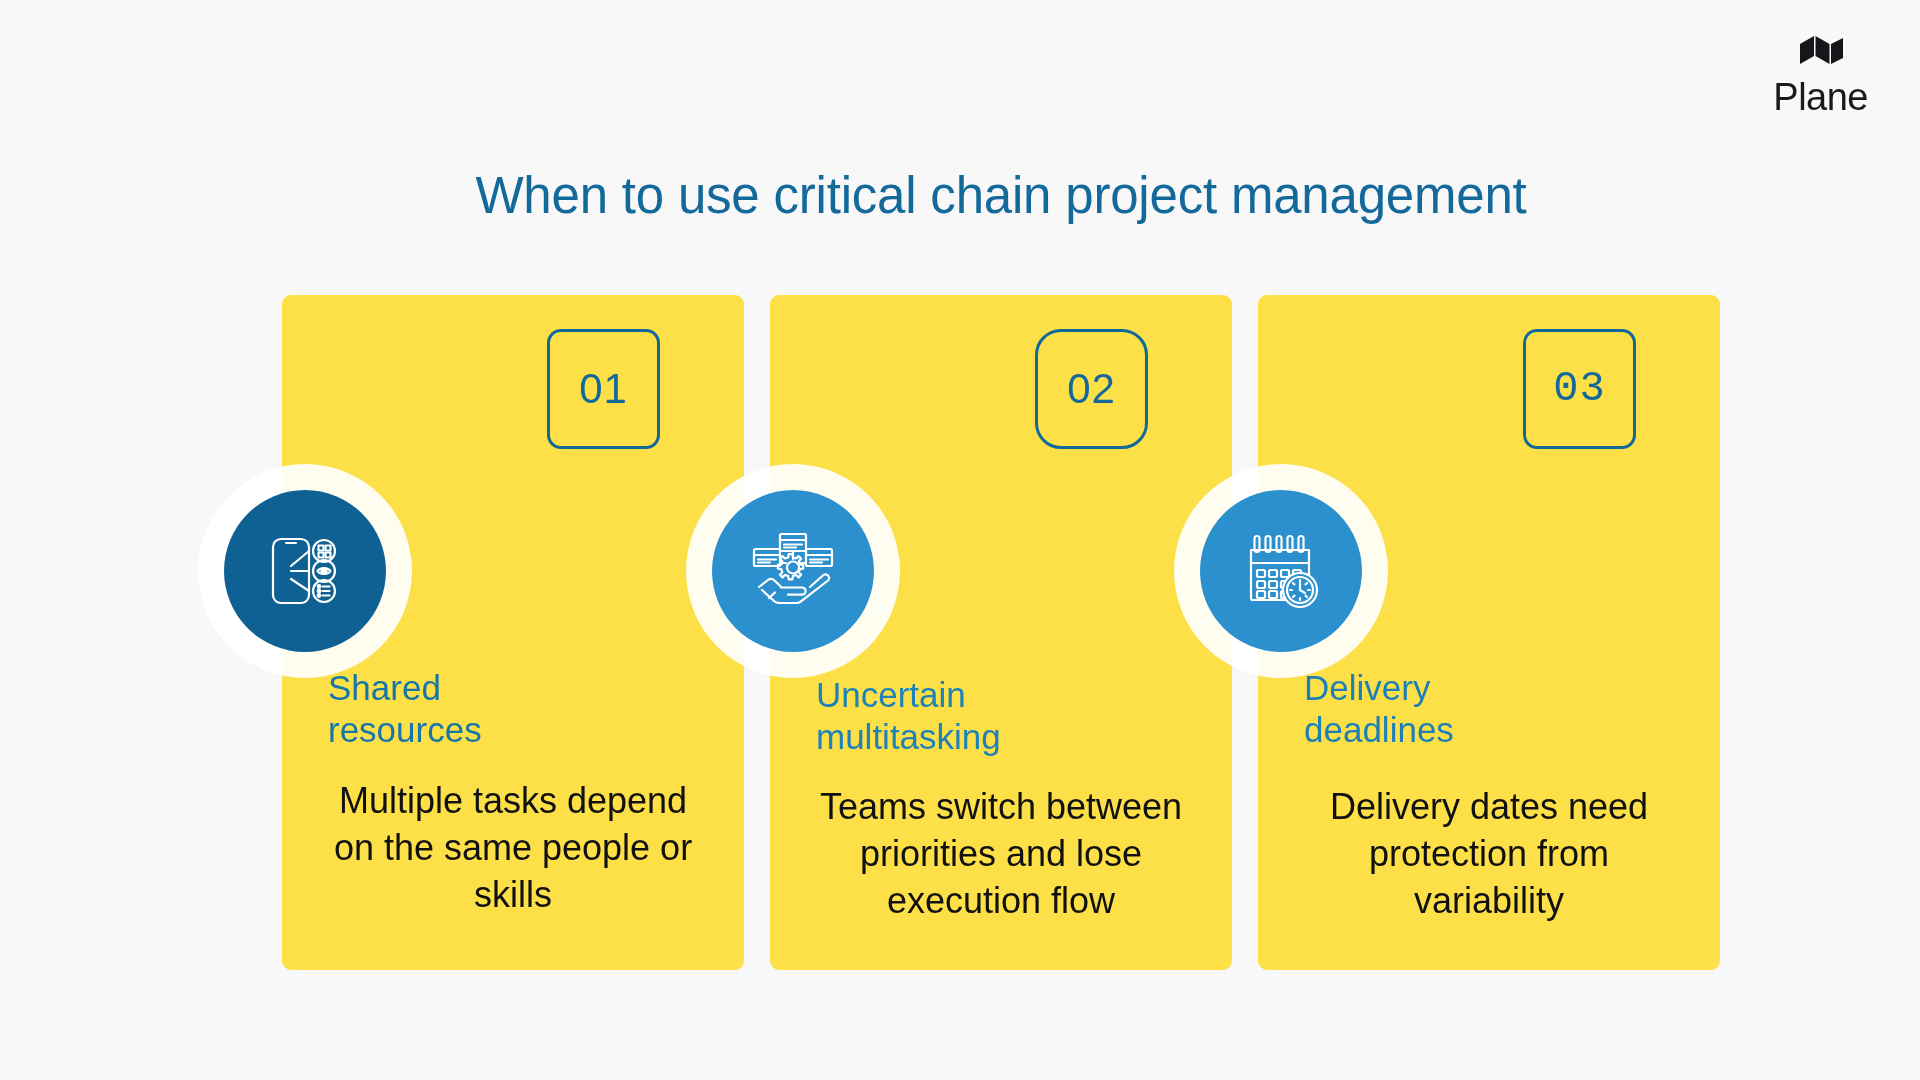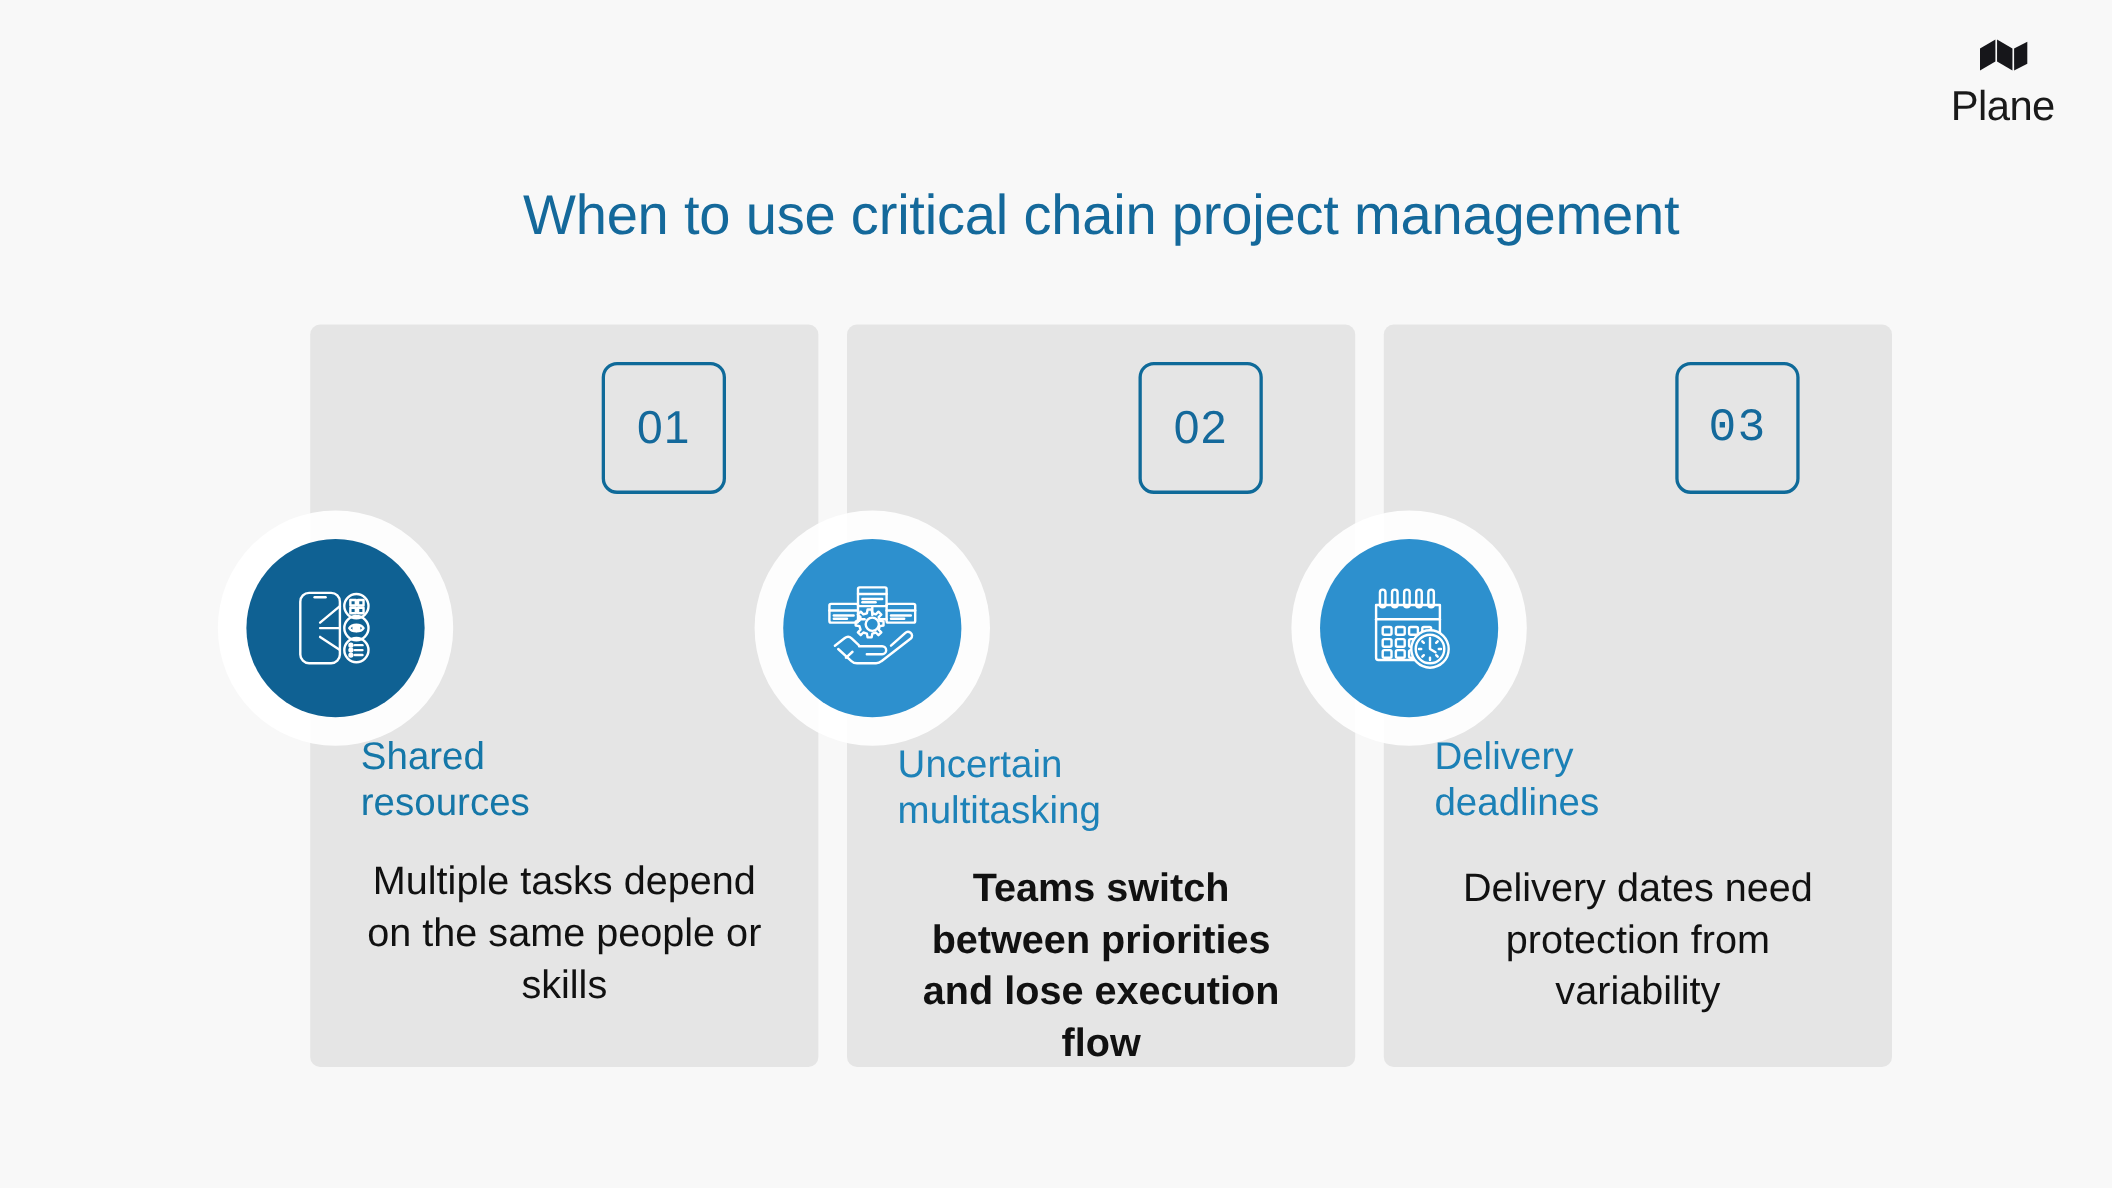--- a/index.html
+++ b/index.html
@@ -55,21 +55,21 @@
     left: 282px;
     width: 1438px;
     height: 675px;
     display: flex;
     gap: 26px;
   }
 
   .card {
     position: relative;
     flex: 1 1 0;
-    background: #e5e5e5;
+    background: #fde047;
     border-radius: 9px;
     height: 675px;
   }
 
   
   .badge {
     position: absolute;
     top: 34px;
     width: 113px;
     height: 120px;
@@ -78,21 +78,21 @@
     background: transparent;
     display: flex;
     align-items: center;
     justify-content: center;
     font-size: 42px;
     font-weight: 400;
     color: #14699b;
     letter-spacing: 1px;
   }
   .card:nth-child(1) .badge { right: 84px; }
-  .card:nth-child(2) .badge { right: 84px; }
+  .card:nth-child(2) .badge { right: 84px; border-radius: 26px; }
   .card:nth-child(3) .badge { right: 84px; font-family: Liberation Mono, monospace; }
 
   
   .icon-wrap {
     position: absolute;
     top: 195px;
     left: -58px;
     width: 162px;
     height: 162px;
   }
@@ -137,21 +137,21 @@
     left: 0;
     width: 100%;
     padding: 0 42px;
     text-align: center;
     font-size: 36px;
     font-weight: 400;
     color: #111111;
     line-height: 1.31;
   }
   .card:nth-child(1) .card-body { top: 482px; }
-  .card:nth-child(2) .card-body { top: 488px; font-weight: bold; }
+  .card:nth-child(2) .card-body { top: 488px; }
   .card:nth-child(3) .card-body { top: 488px; }
 </style>
 </head>
 <body>
 
 <div id="brand">
   <svg class="mark" viewBox="0 0 46 32">
     <path d="M2 10 L16 2 L16 22 L2 30 Z" fill="#16161a"></path>
     <path d="M17.5 2 L31.5 10 L31.5 30 L17.5 22 Z" fill="#16161a"></path>
     <path d="M33 10 L45 4 L45 24 L33 30 Z" fill="#16161a"></path>

